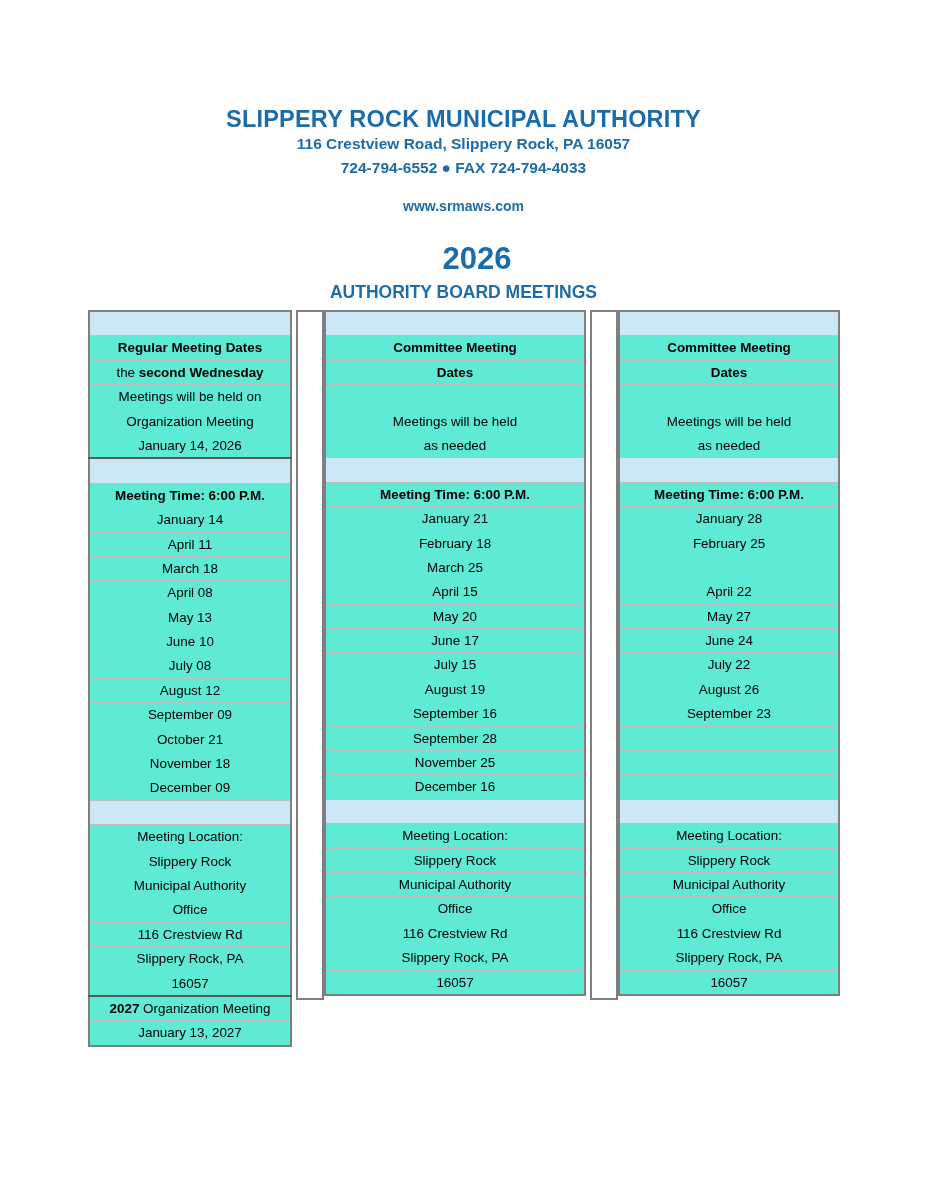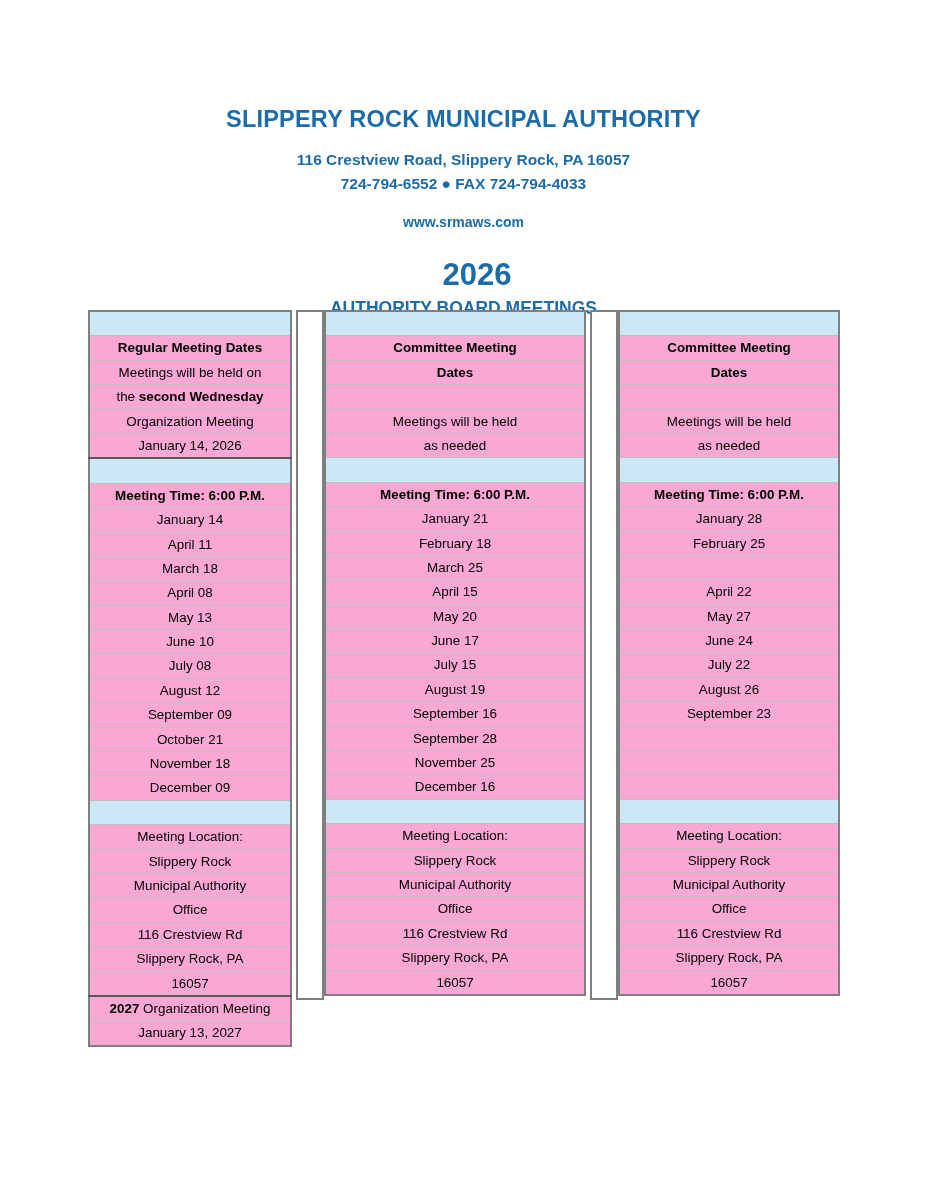--- a/index.html
+++ b/index.html
@@ -27,21 +27,21 @@
   .header {
     text-align: center;
     padding-top: 108px;
   }
   .org-title {
     font-size: 23.5px;
     font-weight: bold;
     color: #1B6CA8;
     letter-spacing: 0.2px;
     line-height: 1.0;
-    margin-bottom: 16px;
+    margin-bottom: 0;
   }
   .addr-line {
     font-size: 15.5px;
     font-weight: bold;
     color: #1B6CA8;
     line-height: 1.55;
   }
   .web-line {
     font-size: 14px;
     font-weight: bold;
@@ -70,21 +70,21 @@
     position: absolute;
     top: 310px;
     left: 0;
     width: 927px;
   }
 
   .tbl {
     position: absolute;
     border-collapse: collapse;
     border: 2px solid #7F7F7F;
-    background: #f9a8d4;
+    background: #5eead4;
     table-layout: fixed;
   }
   .tbl td {
     border: 1px solid #BFBFBF;
     border-left: none;
     border-right: none;
     height: 23.4px;
     padding: 0 3px;
     text-align: center;
     vertical-align: middle;
@@ -136,24 +136,24 @@
 
     <table class="tbl" id="table-1">
       <tbody>
         <tr>
             <td class="blue"></td>
           </tr>
         <tr>
             <td class="bold">Regular Meeting Dates</td>
           </tr>
         <tr>
+            <td><span>the </span><b>second Wednesday</b></td>
+          </tr>
+        <tr>
             <td>Meetings will be held on</td>
-          </tr>
-        <tr>
-            <td><span>the </span><b>second Wednesday</b></td>
           </tr>
         <tr>
             <td>Organization Meeting</td>
           </tr>
         <tr>
             <td>January 14, 2026</td>
           </tr>
         <tr class="thick-top">
             <td class="blue"></td>
           </tr>

